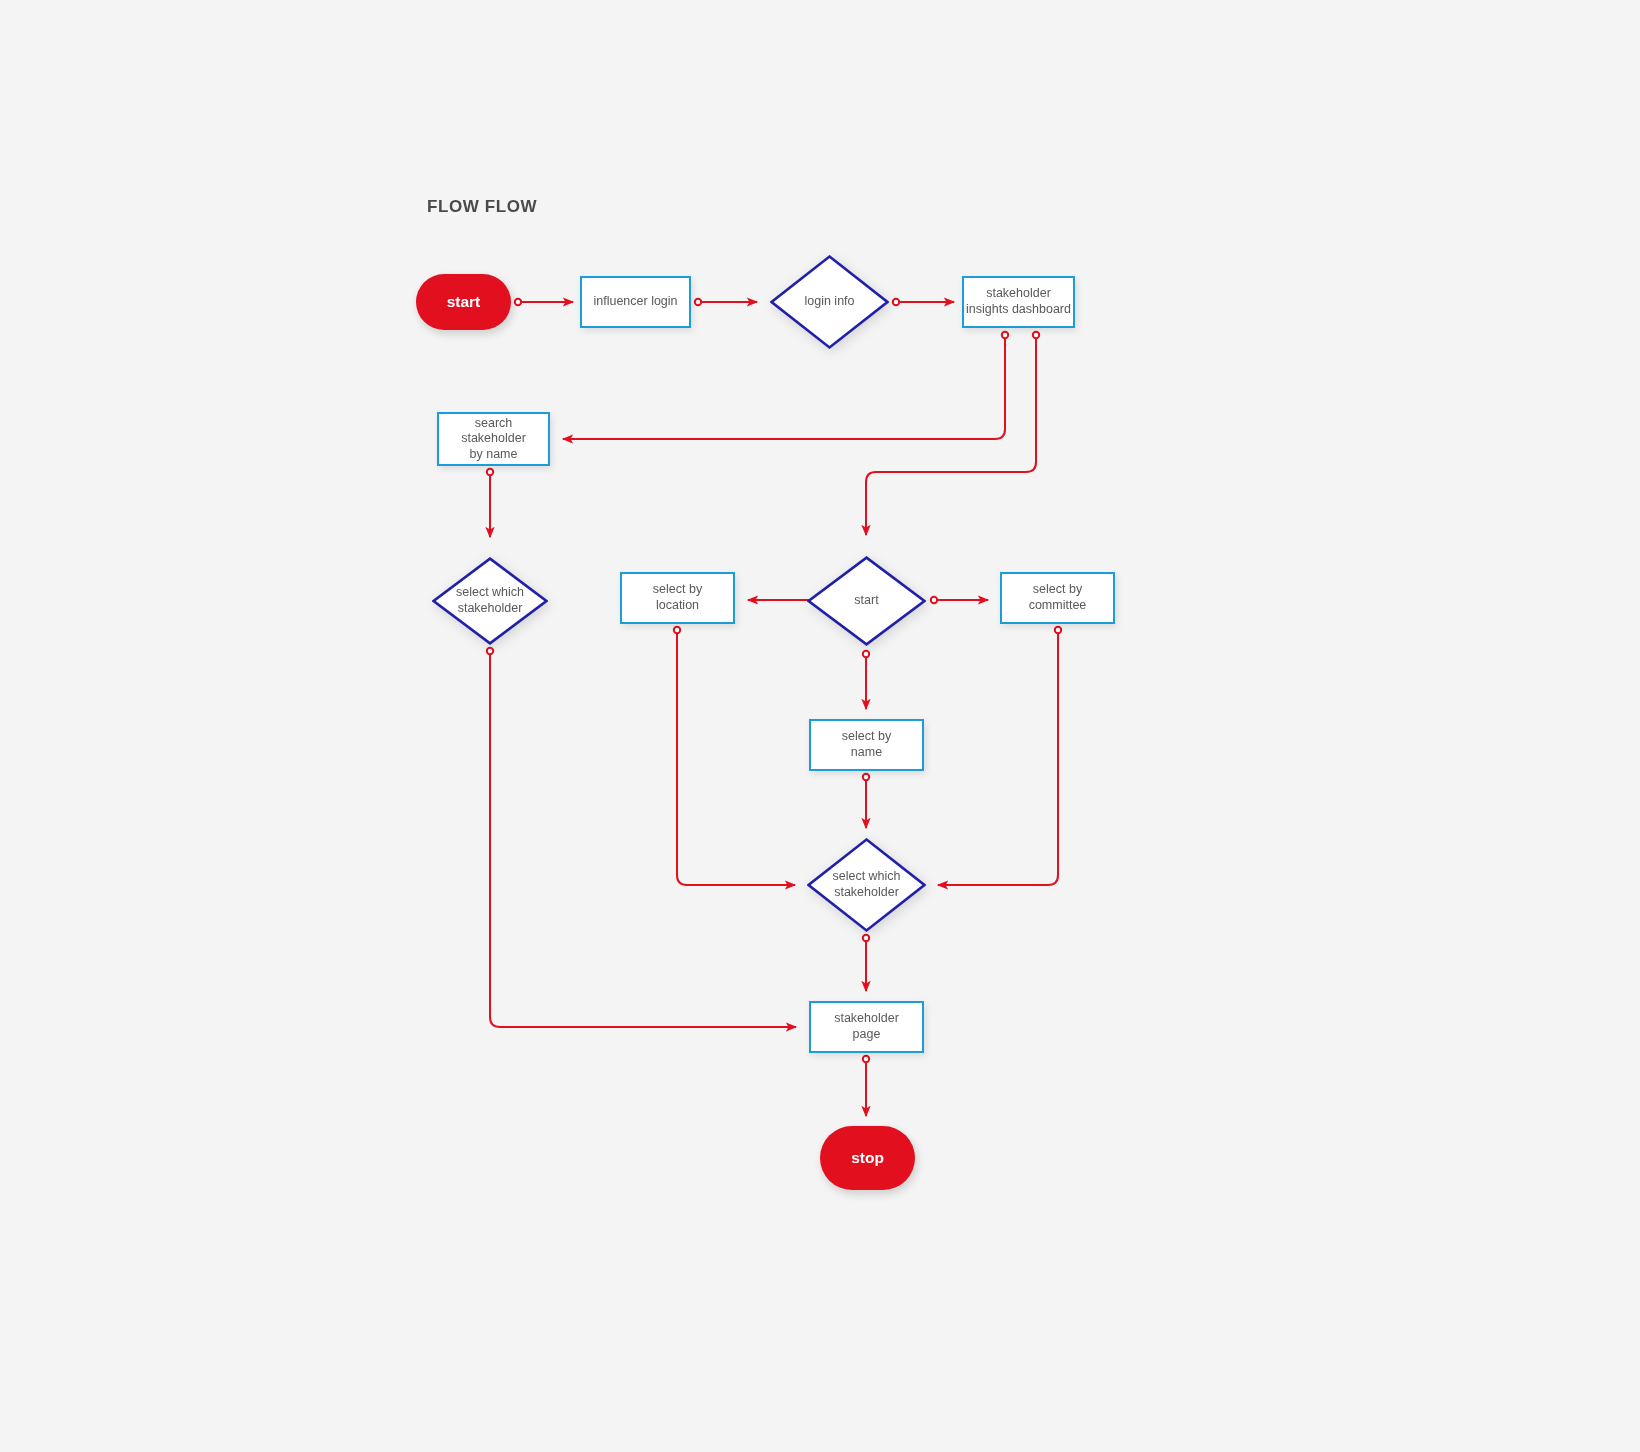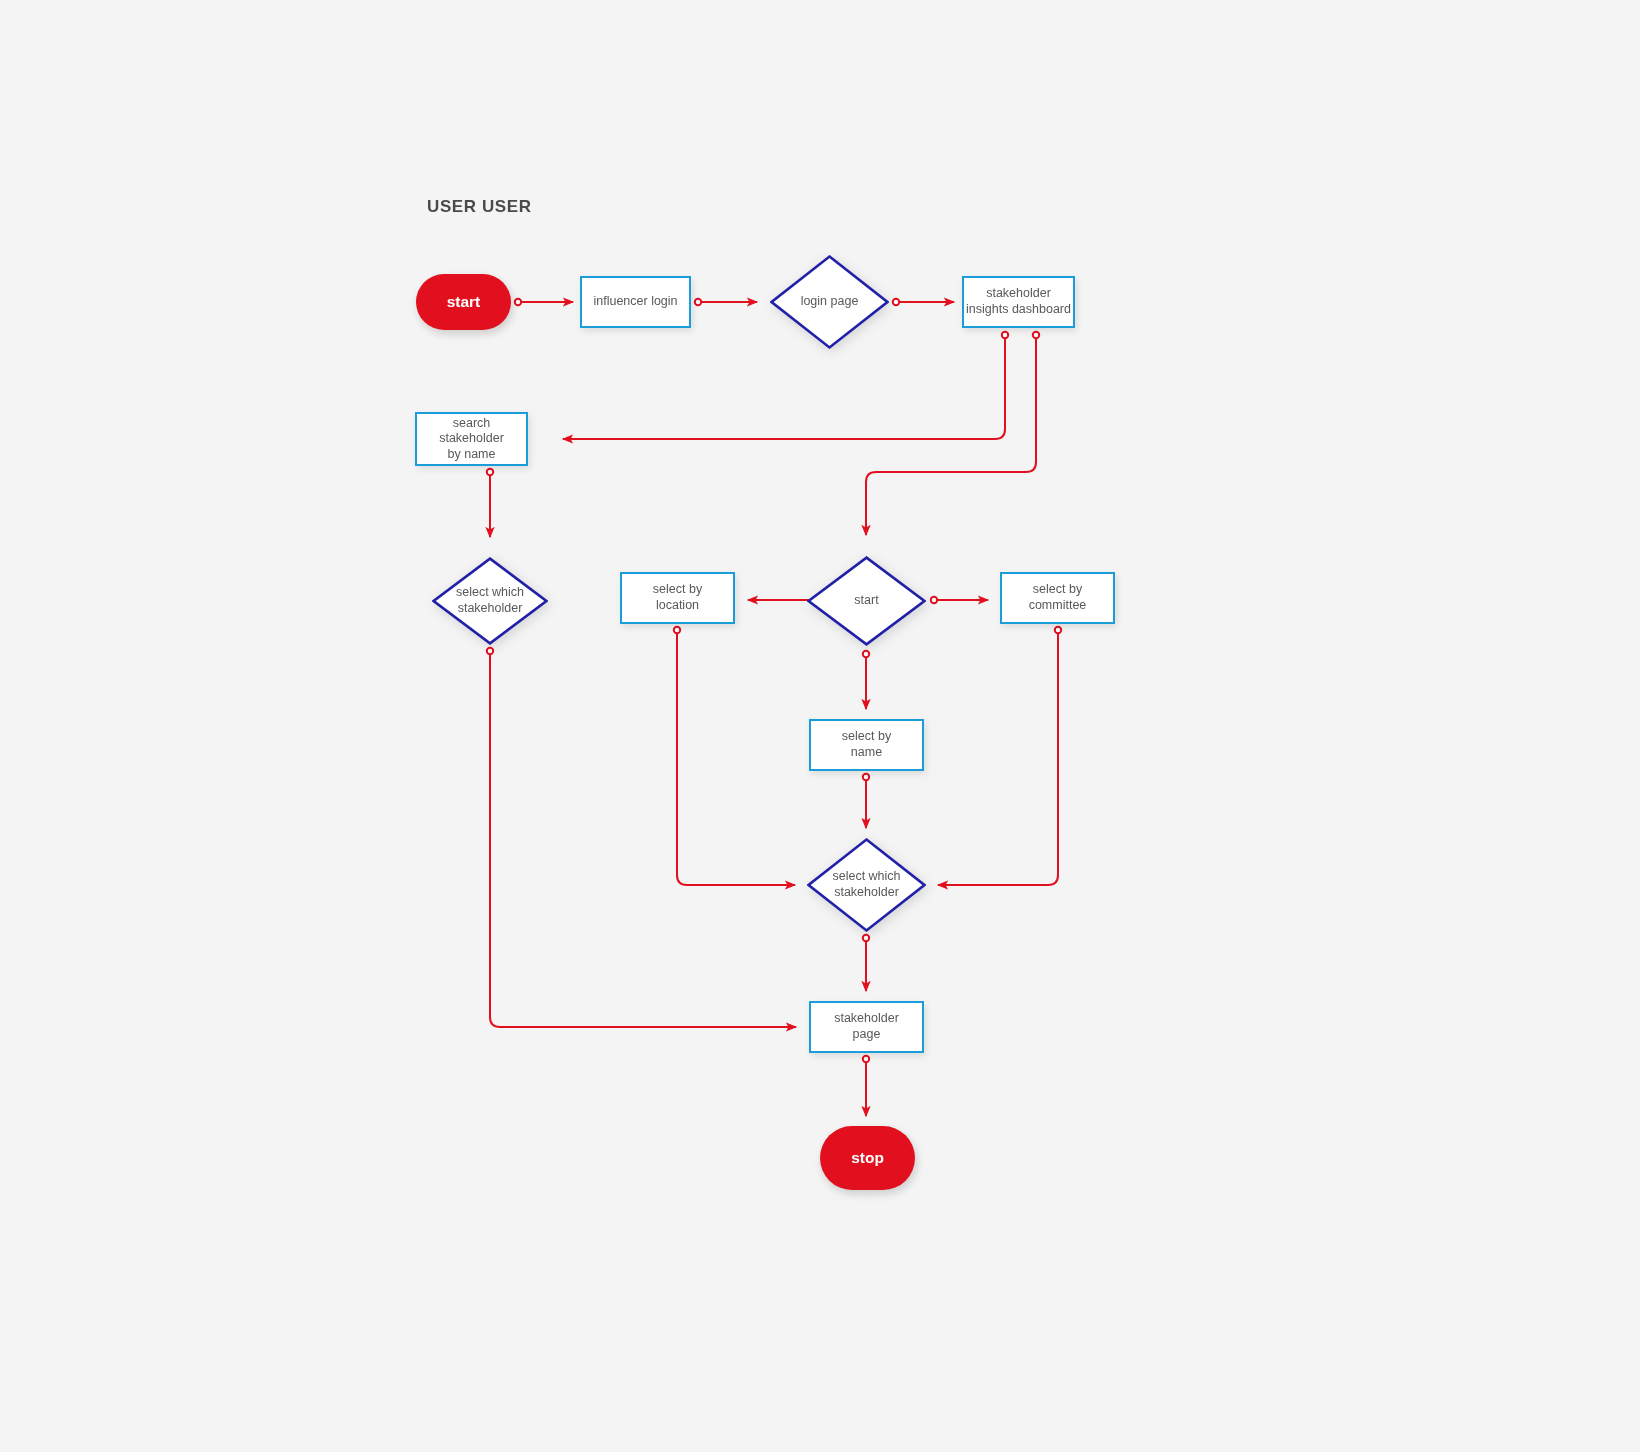--- a/index.html
+++ b/index.html
@@ -76,21 +76,21 @@
     z-index: 2;
     font-size: 12.5px;
     color: #58595b;
     line-height: 1.25;
   }
 </style>
 </head>
 <body>
 
 <div id="canvas">
-  <div class="page-title">USER USER</div>
+  <div class="page-title">FLOW FLOW</div>
   <svg id="edges" viewBox="0 0 1640 1452">
       <defs>
         <marker id="arrowhead" viewBox="0 0 10 10" refX="8.5" refY="5" markerWidth="6" markerHeight="6" orient="auto-start-reverse" markerUnits="strokeWidth">
           <path d="M 0 1.1 L 9.5 5 L 0 8.9 L 2.2 5 Z" fill="#e2101f"></path>
         </marker>
       </defs>
       <g>
         <path d="M 518 302 L 573 302" fill="none" stroke="#e2101f" stroke-width="2" stroke-linecap="butt" stroke-linejoin="round" marker-end="url(#arrowhead)"></path>
         <circle cx="518" cy="302" r="3.2" fill="#ffffff" stroke="#e2101f" stroke-width="2"></circle>
       </g>
@@ -155,26 +155,26 @@
       <div class="node node-terminal" style="left: 416px; top: 274px; width: 95px; height: 56px; justify-content: center;">
         <div>start</div>
       </div>
       <div class="node node-rect" style="left: 580px; top: 276px; width: 111px; height: 52px;">
         <div>influencer login</div>
       </div>
       <div class="node node-diamond" style="left: 770px; top: 255px; width: 119px; height: 94px;">
         <svg viewBox="0 0 119 94" preserveAspectRatio="none">
           <polygon points="59.5,1.6 117.4,47 59.5,92.4 1.6,47" fill="#ffffff" stroke="#2020a8" stroke-width="2.6" vector-effect="non-scaling-stroke"></polygon>
         </svg>
-        <div class="dlabel">login page</div>
+        <div class="dlabel">login info</div>
       </div>
       <div class="node node-rect" style="left: 962px; top: 276px; width: 113px; height: 52px;">
         <div>stakeholder<br>insights dashboard</div>
       </div>
-      <div class="node node-rect" style="left: 415px; top: 412px; width: 113px; height: 54px;">
+      <div class="node node-rect" style="left: 437px; top: 412px; width: 113px; height: 54px;">
         <div>search<br>stakeholder<br>by name</div>
       </div>
       <div class="node node-diamond" style="left: 432px; top: 557px; width: 116px; height: 88px;">
         <svg viewBox="0 0 116 88" preserveAspectRatio="none">
           <polygon points="58,1.6 114.4,44 58,86.4 1.6,44" fill="#ffffff" stroke="#2020a8" stroke-width="2.6" vector-effect="non-scaling-stroke"></polygon>
         </svg>
         <div class="dlabel">select which<br>stakeholder</div>
       </div>
       <div class="node node-rect" style="left: 620px; top: 572px; width: 115px; height: 52px;">
         <div>select by<br>location</div>

